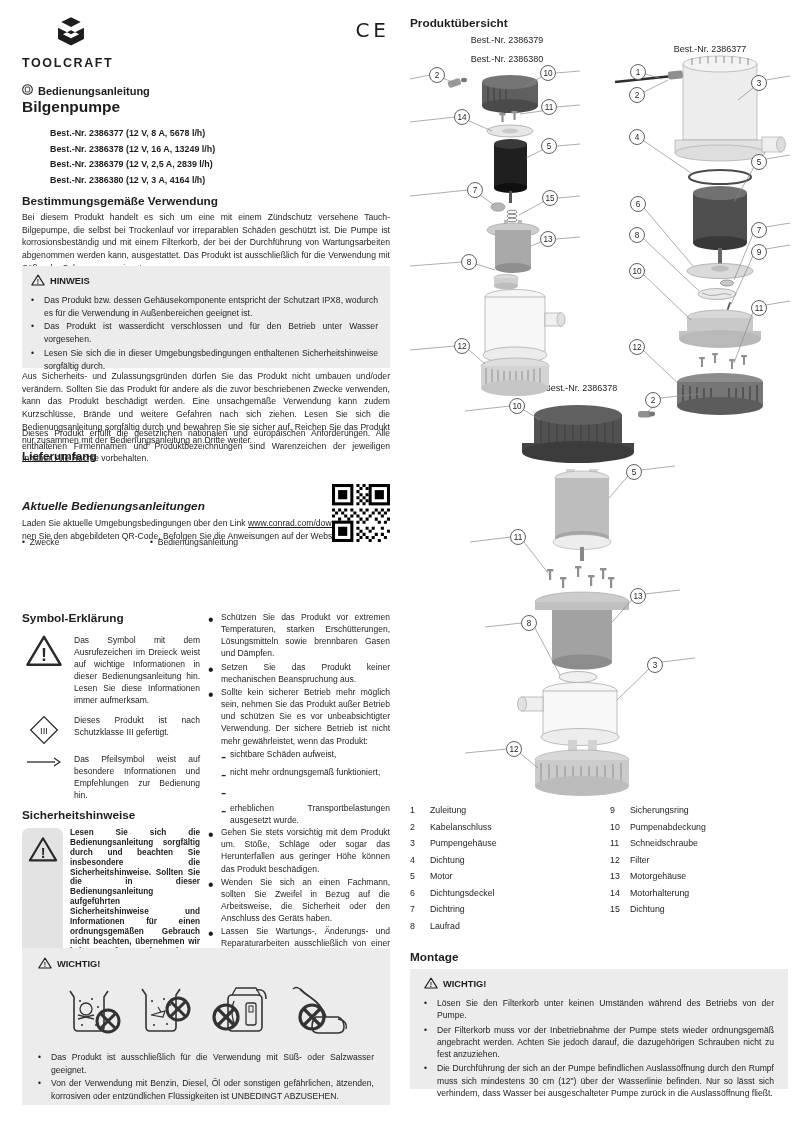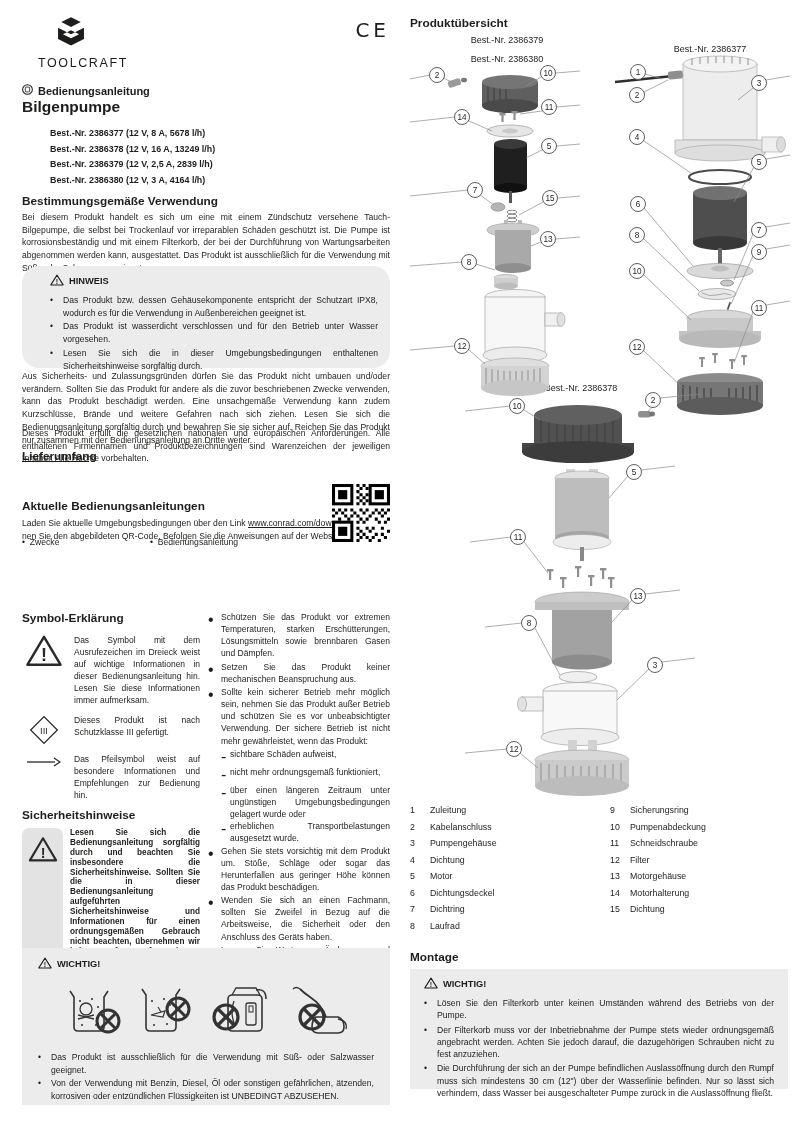--- a/index.html
+++ b/index.html
@@ -13,29 +13,29 @@
   .abs { position:absolute; left:0; }
 
   h1.title { font-size:15.5px; font-weight:bold; }
   h2 { font-size:11.8px; font-weight:bold; }
   h3 { font-size:9.3px; font-weight:bold; }
 
   .body-txt, .bullets { font-size:8.6px; line-height:12.7px; }
   p.j { text-align:justify; }
 
   .brand-row { position:relative; height:56px; }
-  .brand-name { position:absolute; left:0px; top:42px; font-size:12.5px; font-weight:normal; letter-spacing:1.6px;margin-left:16px; }
+  .brand-name { position:absolute; left:0px; top:42px; font-size:12.5px; font-weight:bold; letter-spacing:1.6px; }
   .logo-mark { position:absolute; left:32px; top:2px; }
   .ce { position:absolute; right:0; top:4px; font-size:20px; letter-spacing:4px; font-family:"DejaVu Sans", sans-serif; }
 
   .doc-line { display:flex; align-items:center; gap:5px; font-size:11px; font-weight:bold; }
   .orders div { font-size:8.9px; font-weight:bold; line-height:15.6px; }
 
   .graybox { background:#ececec; }
-  .hinweis-box { padding:8px 12px 4px 28px;border-radius:17px; }
+  .hinweis-box { padding:8px 12px 4px 9px; }
   .box-title { display:flex; align-items:center; gap:5px; font-size:9.3px; font-weight:bold; margin-bottom:6px; }
 
   .b { display:flex; margin:0 0 1px 0; }
   .b .d { width:13px; flex:none; }
   .b .tx { flex:1; text-align:justify; }
   .sub { display:flex; padding-left:13px; }
   .sub .d { width:9px; flex:none; }
   .sub .tx { flex:1; text-align:justify; }
 
   .liefer-items { position:relative; font-size:8.6px; }
@@ -141,21 +141,21 @@
 
     <p class="body-txt j abs" style="top:356px; width:368px;">Aus Sicherheits- und Zulassungsgründen dürfen Sie das Produkt nicht umbauen und/oder verändern. Sollten Sie das Produkt für andere als die zuvor beschriebenen Zwecke verwenden, kann das Produkt beschädigt werden. Eine unsachgemäße Verwendung kann zudem Kurzschlüsse, Brände und weitere Gefahren nach sich ziehen. Lesen Sie sich die Bedienungsanleitung sorgfältig durch und bewahren Sie sie sicher auf. Reichen Sie das Produkt nur zusammen mit der Bedienungsanleitung an Dritte weiter.</p>
     <p class="body-txt j abs" style="top:413px; width:368px;">Dieses Produkt erfüllt die gesetzlichen nationalen und europäischen Anforderungen. Alle enthaltenen Firmennamen und Produktbezeichnungen sind Warenzeichen der jeweiligen Inhaber. Alle Rechte vorbehalten.</p>
 
     <h2 class="abs" style="top:435px;text-decoration:underline;">Lieferumfang</h2>
     <div class="liefer-items abs" style="top:467px; width:368px;">
       <span>•&nbsp;&nbsp;<span>Zwecke</span></span>
       <span class="it2">•&nbsp;&nbsp;<span>Bedienungsanleitung</span></span>
     </div>
 
-    <h2 class="abs" style="top:485px;">Aktuelle Bedienungsanleitungen</h2>
+    <h2 class="abs" style="top:485px;font-style:italic;">Aktuelle Bedienungsanleitungen</h2>
     <div class="abs" style="top:503px; width:368px;">
       <div class="akt-line"><span>Laden Sie aktuelle Umgebungsbedingungen über den Link </span><a href="#">www.conrad.com/downloads</a><span> herunter oder scan-</span></div>
       <div class="akt-line">nen Sie den abgebildeten QR-Code. Befolgen Sie die Anweisungen auf der Webseite.</div>
     </div>
 
     <span class="qr" style="left:310px; top:470px;">
       <svg width="58" height="58" viewBox="0 0 57 57">
         <rect width="57" height="57" fill="#fff"></rect>
         <g fill="#000">
           <rect x="0" y="0" width="21" height="21"></rect>
@@ -248,21 +248,20 @@
         <div class="sub">
             <span class="d">-</span>
             <span class="tx">sichtbare Schäden aufweist,</span>
           </div>
         <div class="sub">
             <span class="d">-</span>
             <span class="tx">nicht mehr ordnungsgemäß funktioniert,</span>
           </div>
         <div class="sub">
             <span class="d">-</span>
-            <span class="tx">über einen längeren Zeitraum unter ungünstigen Umgebungsbedingungen gelagert wurde oder</span>
           </div>
         <div class="sub">
             <span class="d">-</span>
             <span class="tx">erheblichen Transportbelastungen ausgesetzt wurde.</span>
           </div>
         <div class="b">
             <span class="d">•</span>
             <span class="tx">Gehen Sie stets vorsichtig mit dem Produkt um. Stöße, Schläge oder sogar das Herunterfallen aus geringer Höhe können das Produkt beschädigen.</span>
           </div>
         <div class="b">

